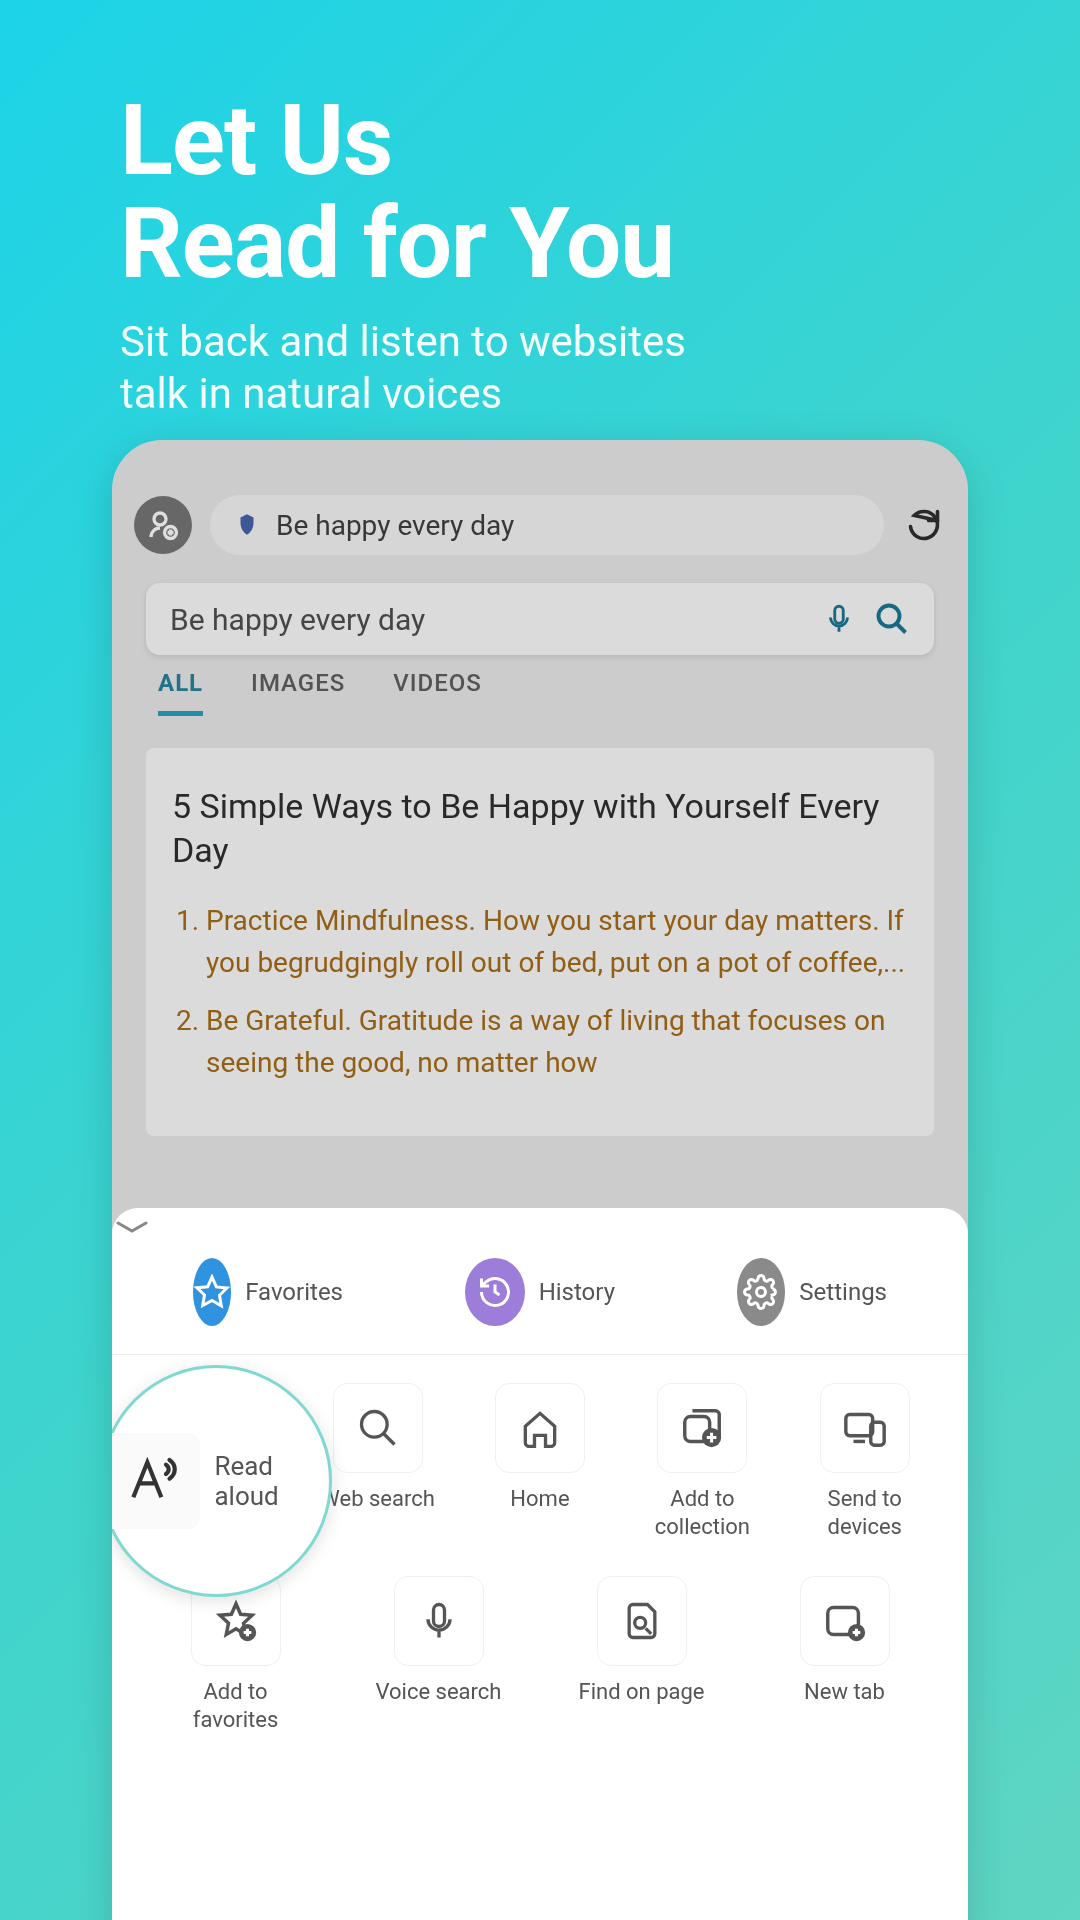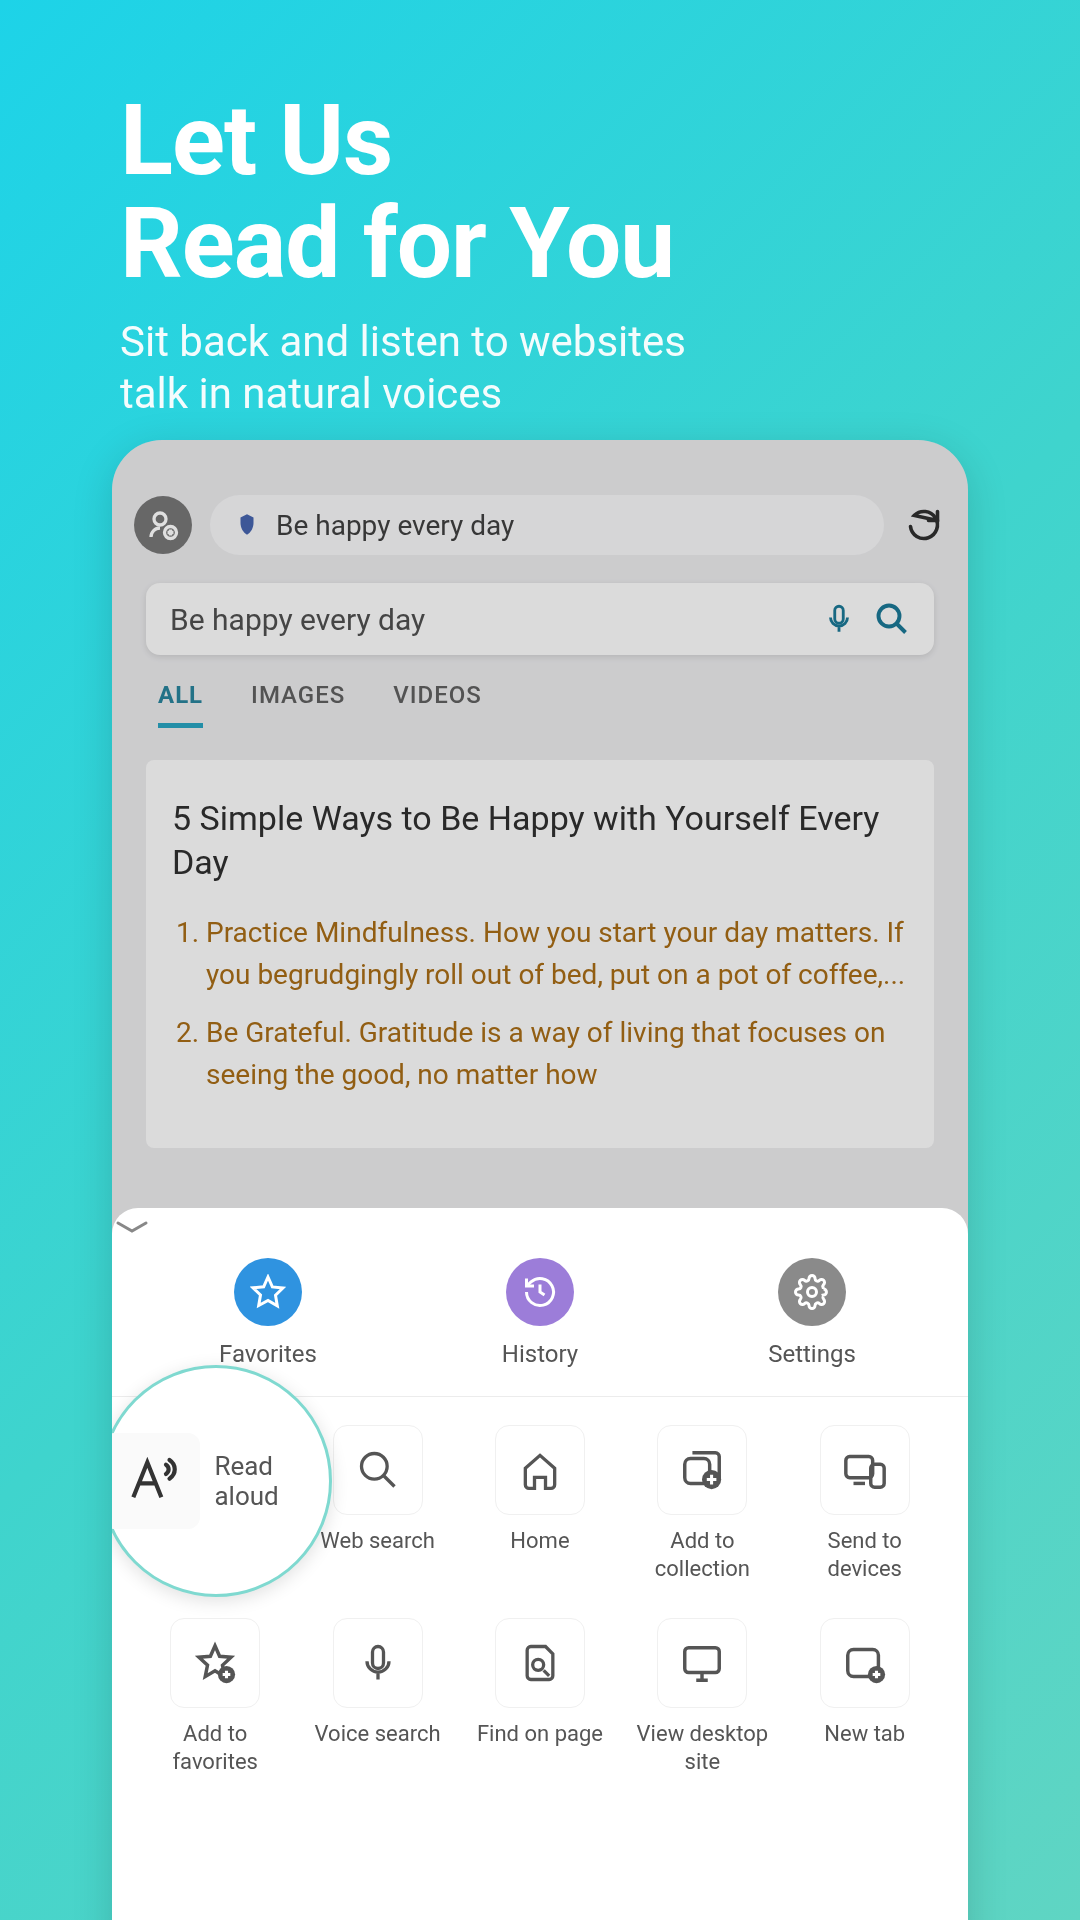--- a/index.html
+++ b/index.html
@@ -94,21 +94,21 @@
       flex: 1;
       font-size: 30px;
       color: #444;
     }
     .mic-icon, .search-icon-blue {
       color: #0b6e8e;
     }
     .tabs-row {
       display: flex;
       gap: 48px;
-      padding: 26px 24px 0;
+      padding: 14px 24px 0;
       font-size: 24px;
       color: #555;
       letter-spacing: 1px;
     }
     .tab {
       padding-bottom: 14px;
       font-weight: 500;
     }
     .tab.active {
       color: #1a7a94;
@@ -153,21 +153,21 @@
       font-size: 28px;
     }
     .primary-row {
       display: flex;
       justify-content: space-around;
       padding: 22px 20px 28px;
       border-bottom: 1px solid #ececec;
     }
     .primary-item {
       display: flex;
-      flex-direction: column;
+      flex-direction: row;
       align-items: center;
       gap: 14px;
       width: 150px;
     }
     .primary-circle {
       width: 68px; height: 68px;
       border-radius: 50%;
       display: flex; align-items: center; justify-content: center;
       color: #fff;
     }
@@ -411,29 +411,20 @@
               <path d="M7 3h8l4 4v12a2 2 0 0 1-2 2H7a2 2 0 0 1-2-2V5a2 2 0 0 1 2-2z"></path>
               <circle cx="11" cy="13" r="3"></circle>
               <path d="M14 16l3 3"></path>
             </svg>
         </div>
         <div class="grid-label">Find on page</div>
       </div>
       <div class="grid-item">
         <div class="grid-tile">
           <svg width="46" height="46" viewBox="0 0 24 24" fill="none" stroke="currentColor" stroke-width="1.8">
-              <rect x="3" y="4" width="18" height="13" rx="2"></rect>
-              <path d="M9 21h6M12 17v4"></path>
-            </svg>
-        </div>
-        <div class="grid-label">View desktop site</div>
-      </div>
-      <div class="grid-item">
-        <div class="grid-tile">
-          <svg width="46" height="46" viewBox="0 0 24 24" fill="none" stroke="currentColor" stroke-width="1.8">
               <rect x="3" y="5" width="16" height="14" rx="3"></rect>
               <circle cx="18" cy="18" r="4.5" fill="#555" stroke="none"></circle>
               <path d="M18 16v4M16 18h4" stroke="#fff" stroke-width="1.6"></path>
             </svg>
         </div>
         <div class="grid-label">New tab</div>
       </div>
     </div>
   </div>
 

